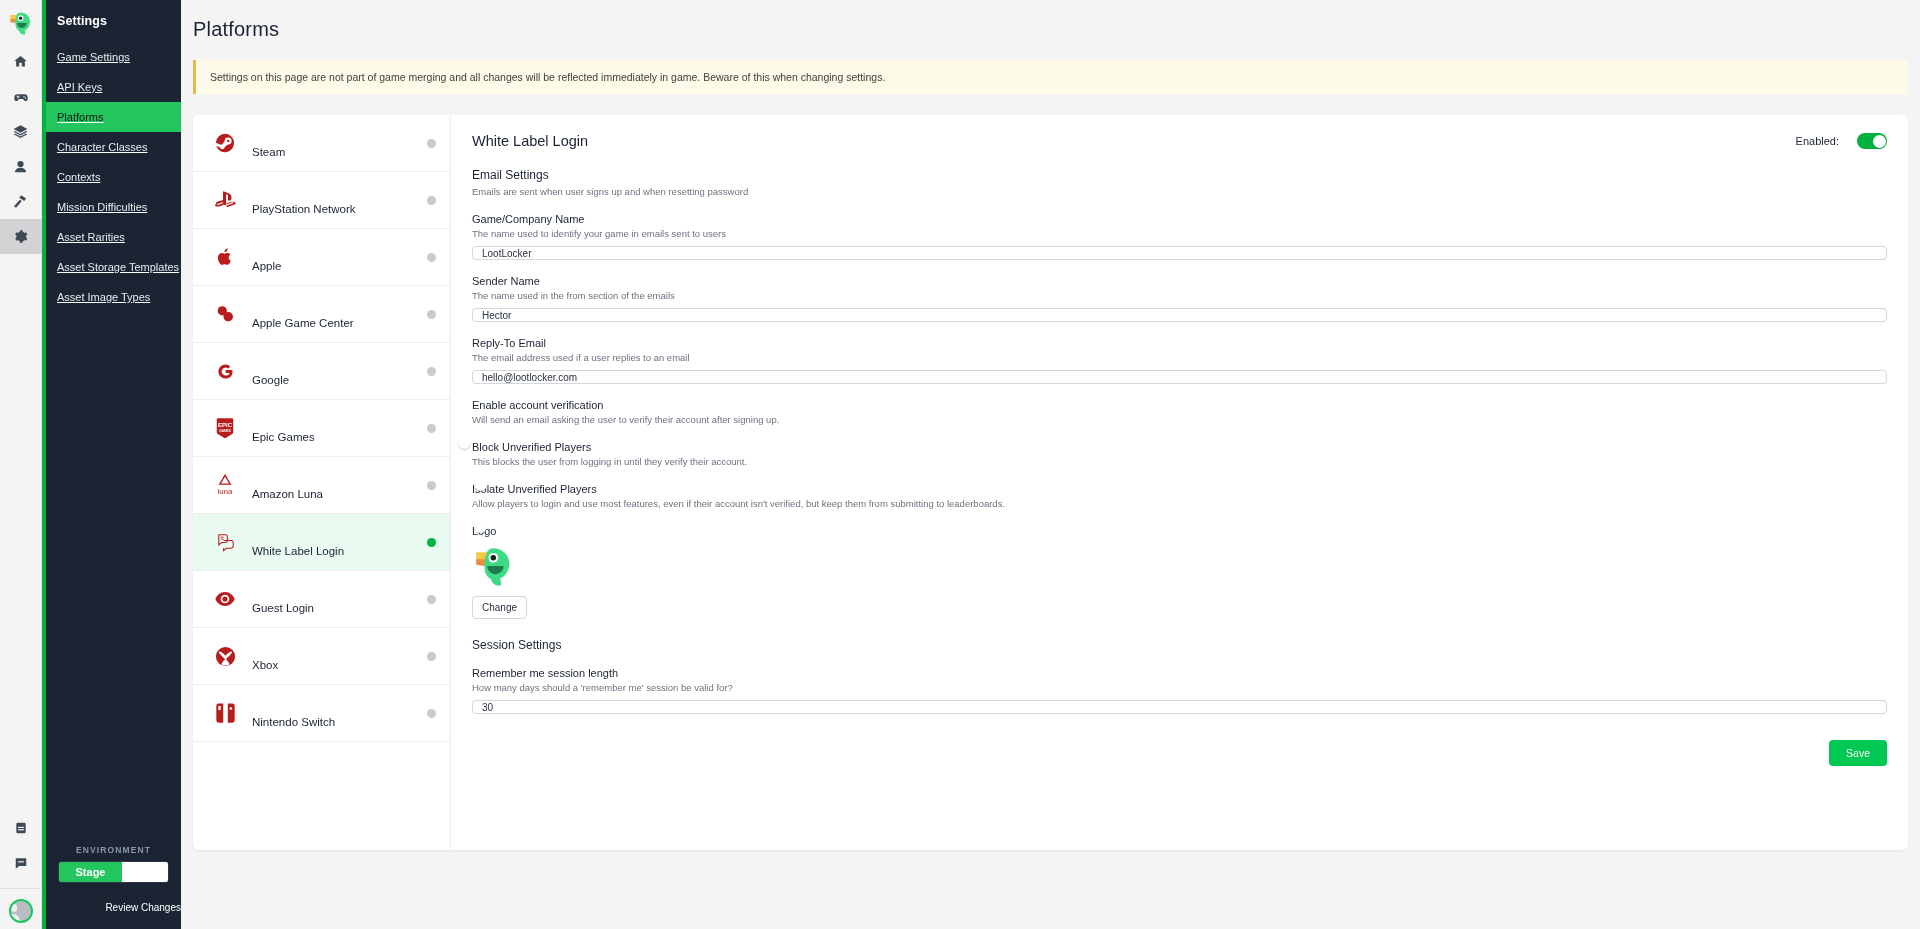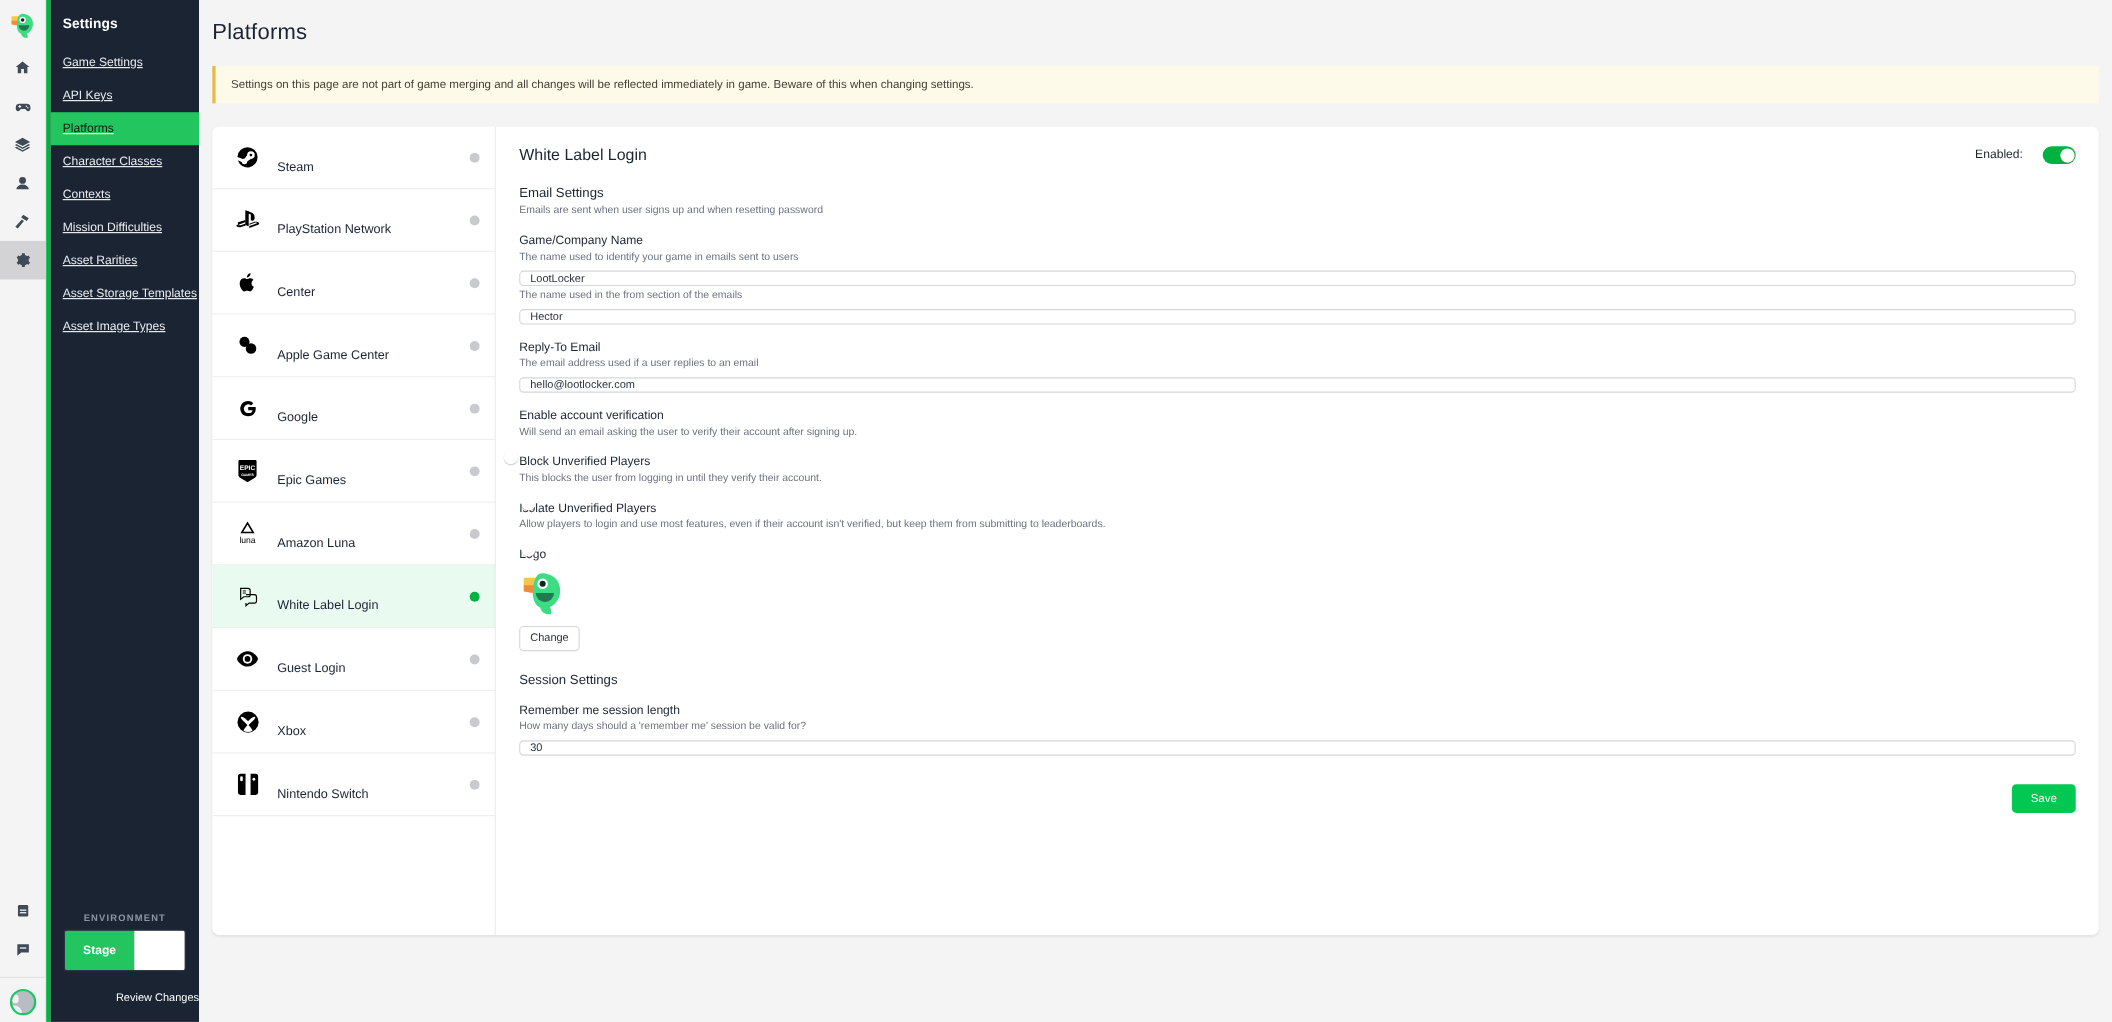--- a/index.html
+++ b/index.html
@@ -51,21 +51,21 @@
     cursor: pointer; line-height: 14px;
   }
   .side-item.active { background: #22c55e; color: #0f1a12; font-weight: 500; }
   .side-spacer { flex: 1 1 auto; }
   .env-wrap { padding: 0 12px 10px; }
   .env-label {
     font-size: 8.5px; font-weight: bold; color: #8b96a5;
     letter-spacing: 1.1px; text-align: center; margin-bottom: 6px;
   }
   .env-toggle {
-    display: flex; height: 38px; border-radius: 3px; overflow: hidden;
+    display: flex; height: 22px; border-radius: 3px; overflow: hidden;
     border: 1px solid #2a3445;
   }
   .env-on {
     background: #22c55e; color: #fff; font-size: 11px; font-weight: bold;
     flex: 1 1 auto; display: flex; align-items: center; justify-content: center;
   }
   .env-off { background: #fff; flex: 0 0 46px; }
   .review {
     font-size: 10px; color: #fff; text-align: right; padding: 9px 0 16px;
     cursor: pointer;
@@ -91,21 +91,21 @@
     overflow: hidden; min-height: 735px;
   }
   .plat-row {
     display: flex; align-items: center; height: 57px;
     border-bottom: 1px solid #eeeef0; padding: 0 14px 0 17px; cursor: pointer;
   }
   .plat-row:last-child { border-bottom: 1px solid #eeeef0; }
   .plat-row.active { background: #e9faf0; }
   .plat-ico {
     width: 30px; flex: 0 0 30px; display: flex; align-items: flex-end; justify-content: center;
-    color: #000000;
+    color: #b91c1c;
   }
   .plat-name { flex: 1 1 auto; font-size: 11.5px; color: #1b2433; padding-left: 12px; margin-top: 18px; }
   .dot { width: 9px; height: 9px; border-radius: 50%; background: #c9cace; flex: 0 0 9px; }
   .dot.on { background: #00b341; }
 
   
   .form-card {
     flex: 1 1 auto; background: #fff; border-radius: 0 6px 6px 0;
     box-shadow: 0 1px 2px rgba(0,0,0,.07); border-left: 1px solid #eeeef0;
     padding: 18px 21px 20px 21px; min-height: 735px; position: relative;
@@ -293,21 +293,21 @@
           <span class="dot"></span>
         </div>
 
         <div class="plat-row">
           <span class="plat-ico">
             <svg width="20" height="20" viewBox="0 0 24 24" fill="currentColor">
               <path d="M16.4 12.6c0-2.4 2-3.6 2.1-3.6-1.1-1.7-2.9-1.9-3.5-1.9-1.5-.2-2.9.9-3.7.9-.8 0-1.9-.9-3.1-.8-1.6 0-3.1.9-3.9 2.4-1.7 2.9-.4 7.2 1.2 9.5.8 1.2 1.8 2.5 3 2.4 1.2 0 1.6-.8 3.1-.8 1.4 0 1.8.8 3.1.7 1.3 0 2.1-1.2 2.9-2.3.9-1.3 1.3-2.6 1.3-2.7 0 0-2.5-1-2.5-3.8z"></path>
               <path d="M14.3 4.8c.7-.8 1.1-2 1-3.1-1 0-2.2.7-2.9 1.5-.6.7-1.2 1.9-1 3 1.1.1 2.2-.6 2.9-1.4z"></path>
             </svg>
           </span>
-          <span class="plat-name">Center</span>
+          <span class="plat-name">Apple</span>
           <span class="dot"></span>
         </div>
 
         <div class="plat-row">
           <span class="plat-ico">
             <svg width="22" height="22" viewBox="0 0 24 24" fill="currentColor">
               <circle cx="9" cy="8.5" r="5"></circle>
               <circle cx="15.5" cy="15" r="5.2"></circle>
               <path d="M14 4.2a7 7 0 0 1 5 5.6 6.4 6.4 0 0 0-2.2-.3 5 5 0 0 0-2.8-5.3z" fill="#fff"></path>
               <path d="M4.6 13.2a7 7 0 0 0 5.4 5.3 6.5 6.5 0 0 1-.3-2.2 5 5 0 0 1-3.6-3.2z" fill="#fff"></path>
@@ -412,20 +412,21 @@
           </div>
         </div>
 
         <div class="sec-title">Email Settings</div>
         <div class="sec-sub">Emails are sent when user signs up and when resetting password</div>
 
         <div class="fld-label">Game/Company Name</div>
         <div class="fld-help">The name used to identify your game in emails sent to users</div>
         <input class="fld-input" value="LootLocker" style="">
 
+        <div class="fld-label">Sender Name</div>
         <div class="fld-help">The name used in the from section of the emails</div>
         <input class="fld-input" value="Hector" style="">
 
         <div class="fld-label">Reply-To Email</div>
         <div class="fld-help">The email address used if a user replies to an email</div>
         <input class="fld-input" value="hello@lootlocker.com" style="">
 
         <div class="fld-label">Enable account verification</div>
         <div class="fld-help">Will send an email asking the user to verify their account after signing up.</div>
         <div class="tgl-row">

